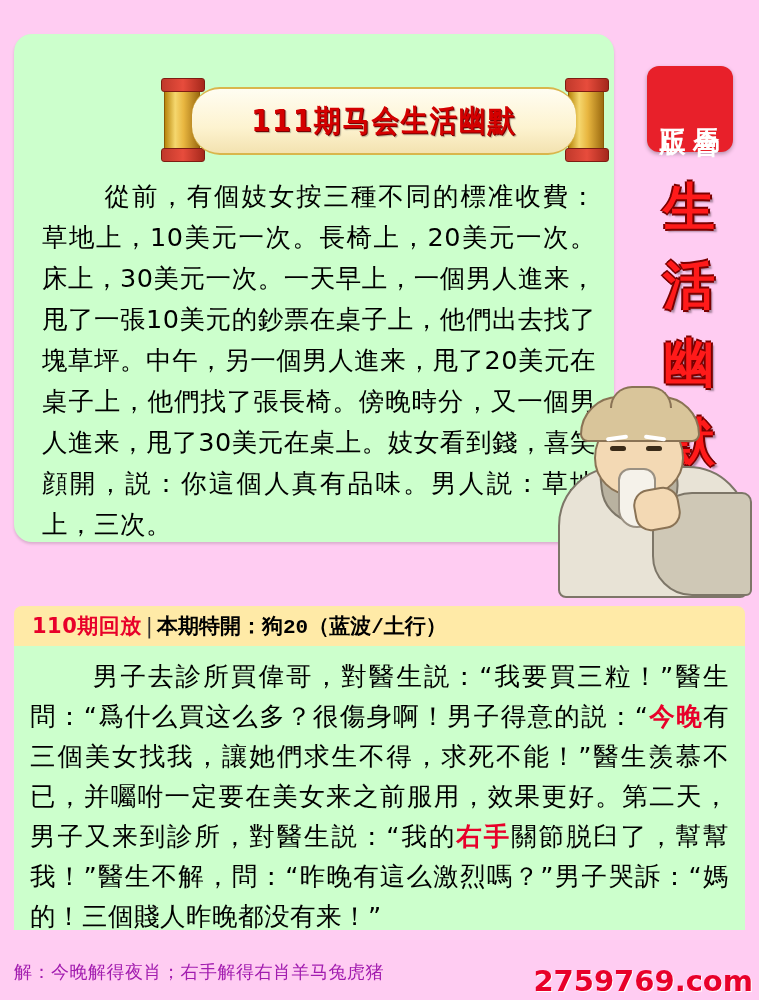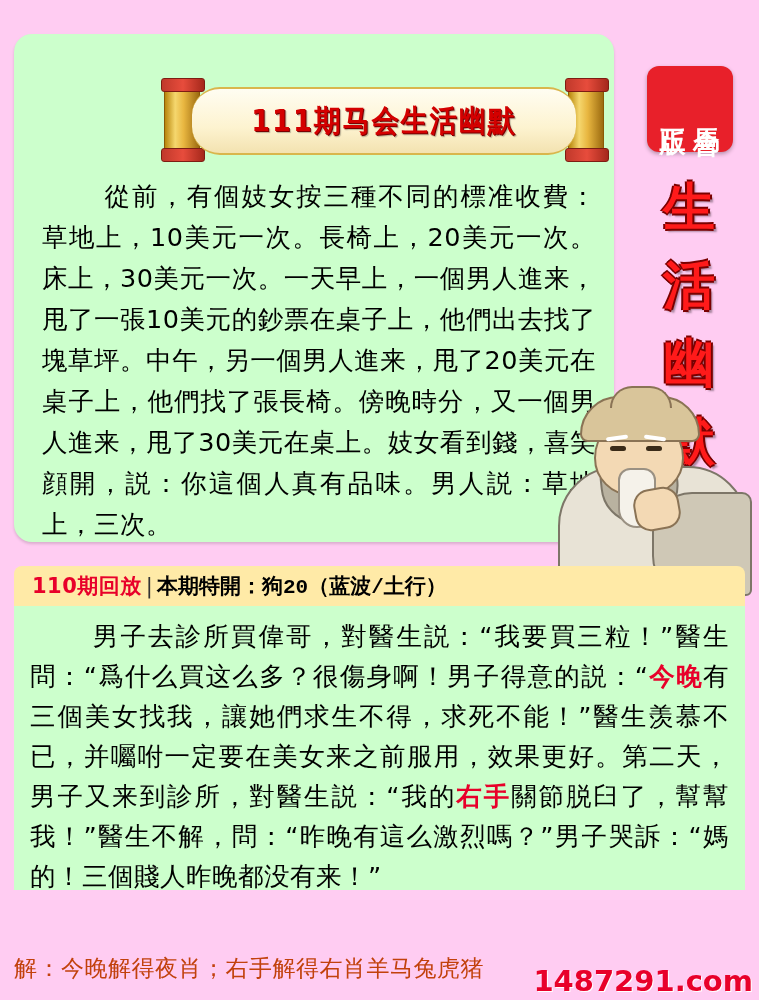--- a/index.html
+++ b/index.html
@@ -265,20 +265,21 @@
   .sub-header {
     width: 100%;
     height: 40px;
     background: #ffeaa7;
     border-radius: 8px 8px 0 0;
     display: flex;
     align-items: center;
     box-sizing: border-box;
     padding-left: 18px;
     gap: 2px;
+    margin-top: 40px;
   }
   .sub-header .hl {
     color: #e8002a;
     font-size: 21px;
     font-weight: bold;
     letter-spacing: 0.5px;
   }
   .sub-header .sep {
     color: #333;
     font-size: 21px;
@@ -306,22 +307,22 @@
     letter-spacing: 0.5px;
   }
   .bottom-text .indent { display: inline-block; width: 2.4em; }
   .red { color: #e8002a; font-weight: bold; }
 
   .answer-line {
     position: absolute;
     left: 0;
     bottom: 2px;
     width: 100%;
-    font-size: 23px;
-    color: #c2410c;
+    font-size: 18px;
+    color: #a21caf;
     letter-spacing: 0.5px;
     white-space: nowrap;
     overflow: hidden;
   }
 
   .watermark {
     position: absolute;
     right: 6px;
     bottom: 2px;
     font-size: 29px;
@@ -388,13 +389,13 @@
     <span class="hl2">本期特開：狗20（蓝波/土行）</span>
   </div>
 
   <div class="bottom-card">
     <div class="bottom-text"><span class="indent"></span><span>男子去診所買偉哥，對醫生説：“我要買三粒！”醫生問：“爲什么買这么多？很傷身啊！男子得意的説：“</span><span class="red">今晚</span><span>有三個美女找我，讓她們求生不得，求死不能！”醫生羡慕不已，并囑咐一定要在美女来之前服用，效果更好。第二天，男子又来到診所，對醫生説：“我的</span><span class="red">右手</span><span>關節脱臼了，幫幫我！”醫生不解，問：“昨晚有這么激烈嗎？”男子哭訴：“媽的！三個賤人昨晚都没有来！”</span></div>
   </div>
 
   <div class="answer-line">解：今晚解得夜肖；右手解得右肖羊马兔虎猪</div>
 </div>
 
-<div class="watermark">1487291.com</div>
+<div class="watermark">2759769.com</div>
 
 </body></html>

